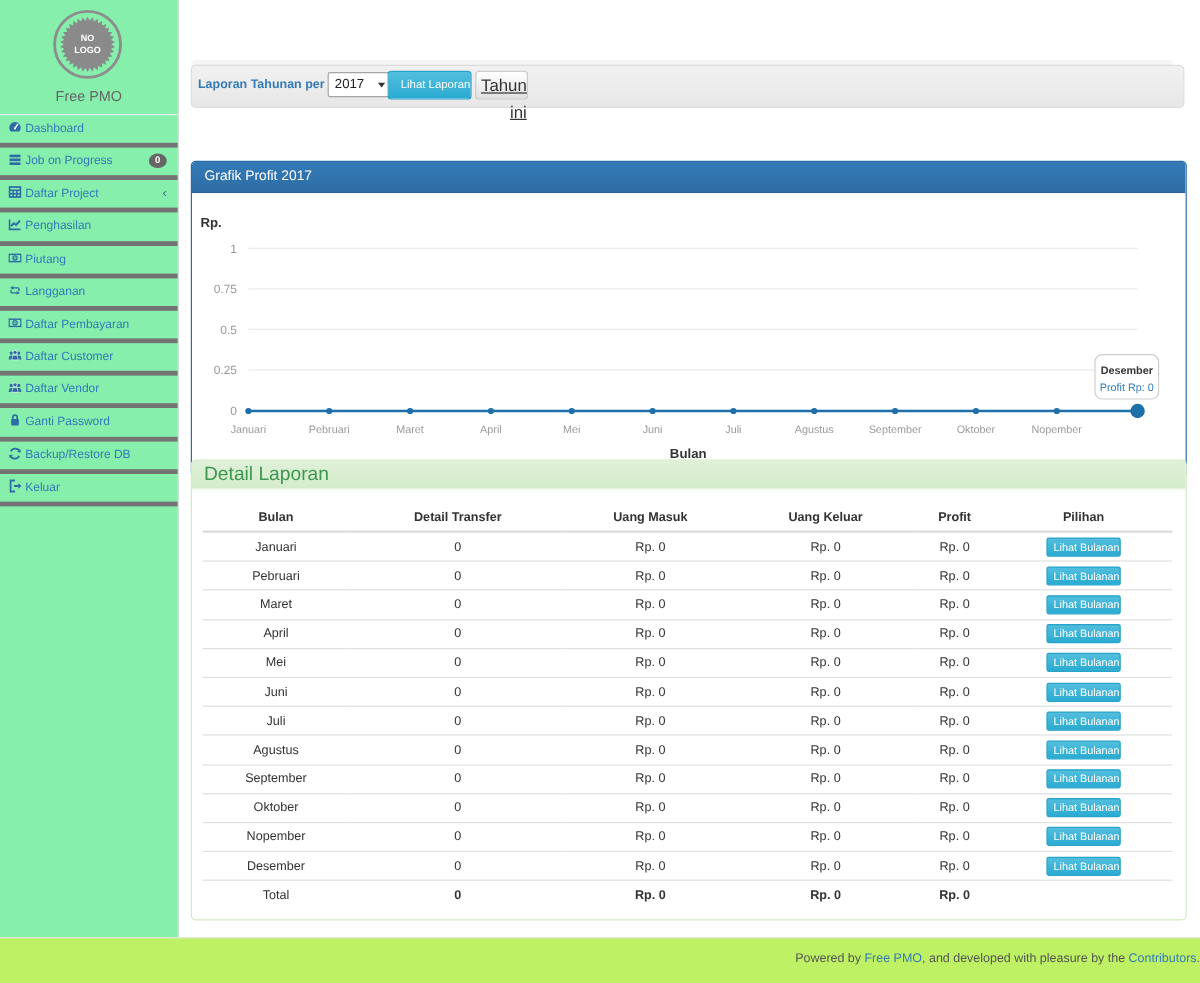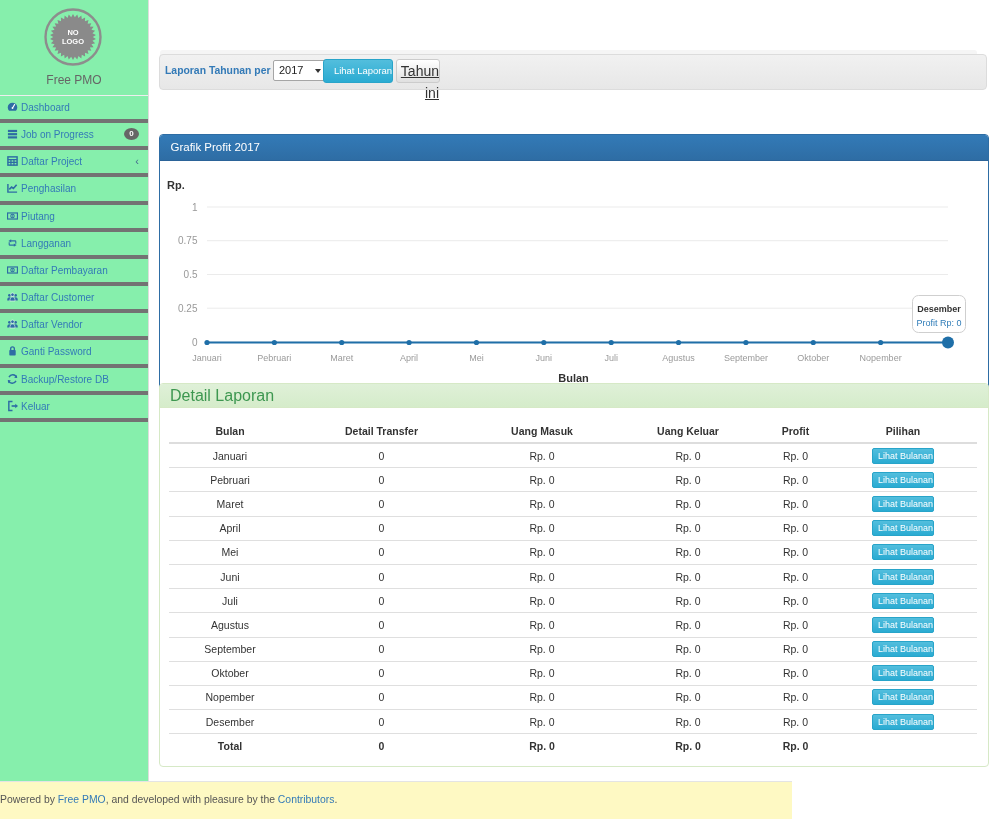--- a/index.html
+++ b/index.html
@@ -37,21 +37,21 @@
 #p2h { height:23px; background:linear-gradient(#dff0d8,#d5ecca); border-bottom:1px solid #d6e9c6; border-radius:3px 3px 0 0; color:#3d9750; font-size:16px; line-height:23px; padding-left:10px; }
 #tbl { position:absolute; left:9px; top:36px; border-collapse:collapse; table-layout:fixed; font-size:10.5px; color:#333; }
 #tbl th { font-weight:bold; border-bottom:2px solid #ddd; height:22px; }
 #tbl td { border-bottom:1px solid #dfdfdf; height:23.2px; padding:0; }
 #tbl .c { text-align:center; }
 #tbl .r { text-align:center; padding-right:8px; }
 #tbl .p { text-align:center; padding-right:6px; }
 .btn-xs { display:inline-block; width:60px; height:14px; line-height:14px; border-radius:2px; background:linear-gradient(#53bedd,#2aabd2); border:1px solid #28a4c9; color:#fff; font-size:9px; text-align:right; }
 
 
-#footer { position:absolute; left:0; top:781px; width:792px; height:38px; background:#fef9c3; border-top:1px solid #e4e4e4; font-size:10.4px; color:#555; text-align:left; line-height:36px; }
+#footer { position:absolute; left:0; top:781px; width:1000px; height:38px; background:#bef264; border-top:1px solid #e4e4e4; font-size:10.4px; color:#555; text-align:right; line-height:36px; }
 #footer a { color:#337ab7; text-decoration:none; }
 </style>
 </head>
 <body>
 
 <div id="sidebar">
   <svg id="logo" viewBox="0 0 58 58">
     <circle cx="29" cy="29" r="27.5" fill="none" stroke="#8d8d8d" stroke-width="2.4"></circle>
     <g id="star">
         <polygon points="29.00,6.00 30.83,9.28 33.23,6.39 34.42,9.96 37.31,7.55 37.83,11.28 41.11,9.45 40.93,13.20 44.49,12.00 43.63,15.66 47.35,15.14 45.83,18.58 49.59,18.75 47.46,21.85 51.12,22.71 48.46,25.36 51.90,26.88 48.80,29.00 51.90,31.12 48.46,32.64 51.12,35.29 47.46,36.15 49.59,39.25 45.83,39.42 47.35,42.86 43.63,42.34 44.49,46.00 40.93,44.80 41.11,48.55 37.83,46.72 37.31,50.45 34.42,48.04 33.23,51.61 30.83,48.72 29.00,52.00 27.17,48.72 24.77,51.61 23.58,48.04 20.69,50.45 20.17,46.72 16.89,48.55 17.07,44.80 13.51,46.00 14.37,42.34 10.65,42.86 12.17,39.42 8.41,39.25 10.54,36.15 6.88,35.29 9.54,32.64 6.10,31.12 9.20,29.00 6.10,26.88 9.54,25.36 6.88,22.71 10.54,21.85 8.41,18.75 12.17,18.58 10.65,15.14 14.37,15.66 13.51,12.00 17.07,13.20 16.89,9.45 20.17,11.28 20.69,7.55 23.58,9.96 24.77,6.39 27.17,9.28" fill="#8a8a8a"></polygon>
@@ -294,21 +294,21 @@
         </tr>
         <tr>
           <td class="c">Desember</td>
           <td class="c">0</td>
           <td class="r">Rp. 0</td>
           <td class="r">Rp. 0</td>
           <td class="r">Rp. 0</td>
           <td class="p"><span class="btn-xs">Lihat Bulanan</span></td>
         </tr>
         <tr>
-          <td class="c" style="font-weight:bold;border-bottom:none">Total</td>
+          <td class="c" style="font-weight:normal;border-bottom:none">Total</td>
           <td class="c" style="font-weight:bold;border-bottom:none">0</td>
           <td class="r" style="font-weight:bold;border-bottom:none">Rp. 0</td>
           <td class="r" style="font-weight:bold;border-bottom:none">Rp. 0</td>
           <td class="r" style="font-weight:bold;border-bottom:none">Rp. 0</td>
           <td style="border-bottom:none"></td>
         </tr>
       </tbody>
     </table>
 </div>
 

